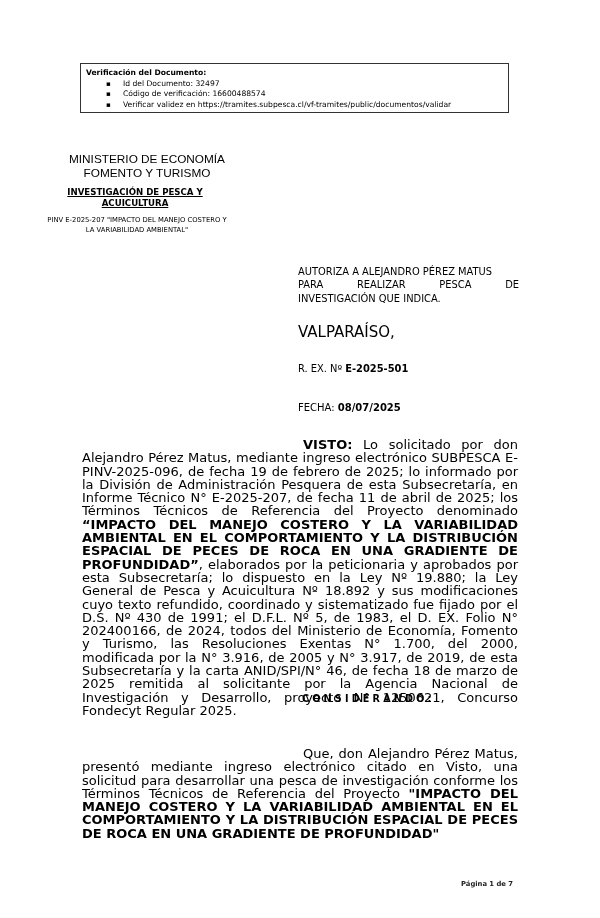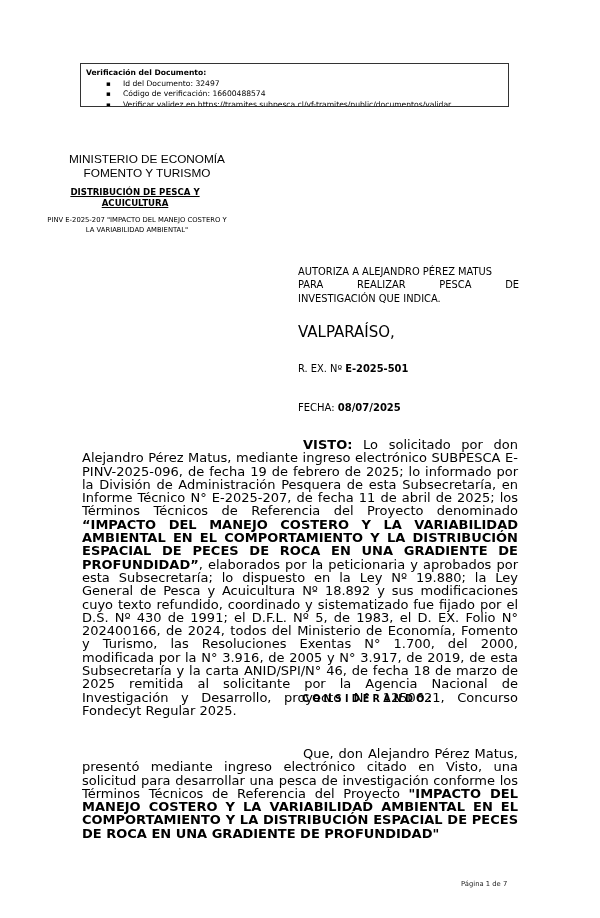--- a/index.html
+++ b/index.html
@@ -13,21 +13,21 @@
       position: relative;
       overflow: hidden;
       font-family: "DejaVu Sans", sans-serif;
       color: #000;
     }
     .verif-box {
       position: absolute;
       left: 80px;
       top: 63px;
       width: 429px;
-      height: 44px;
+      height: 50px;
       border: 1px solid #333;
       box-sizing: border-box;
       padding: 4px 0 0 5px;
       font-size: 7.6px;
       line-height: 10.5px;
       white-space: nowrap;
       overflow: hidden;
     }
     .verif-title {
       font-weight: bold;
@@ -129,21 +129,21 @@
       font-weight: bold;
       letter-spacing: 3.2px;
     }
     .considera-1 { top: 747px; }
     .considera-1 .indent { display: inline-block; width: 221px; }
     .page-footer {
       position: absolute;
       left: 461px;
       top: 880px;
       font-size: 6.8px;
-      font-weight: normal;
+      font-weight: bold;
       color: #222;
     }
   </style>
 </head>
 <body>
 
 <div class="verif-box">
   <div class="verif-title">Verificación del Documento:</div>
   <ul class="verif-list">
     <li>Id del Documento: 32497</li>
@@ -151,21 +151,21 @@
     <li>Verificar validez en https://tramites.subpesca.cl/vf-tramites/public/documentos/validar</li>
   </ul>
 </div>
 
 <div class="ministry">
   <div>MINISTERIO DE ECONOMÍA</div>
   <div>FOMENTO Y TURISMO</div>
 </div>
 
 <div class="subsec">
-  <div>DISTRIBUCIÓN DE PESCA Y</div>
+  <div>INVESTIGACIÓN DE PESCA Y</div>
   <div>ACUICULTURA</div>
 </div>
 
 <div class="pinv">
   <div>PINV E-2025-207 "IMPACTO DEL MANEJO COSTERO Y</div>
   <div>LA VARIABILIDAD AMBIENTAL"</div>
 </div>
 
 <div class="autoriza">
   <div>AUTORIZA A ALEJANDRO PÉREZ MATUS</div>

